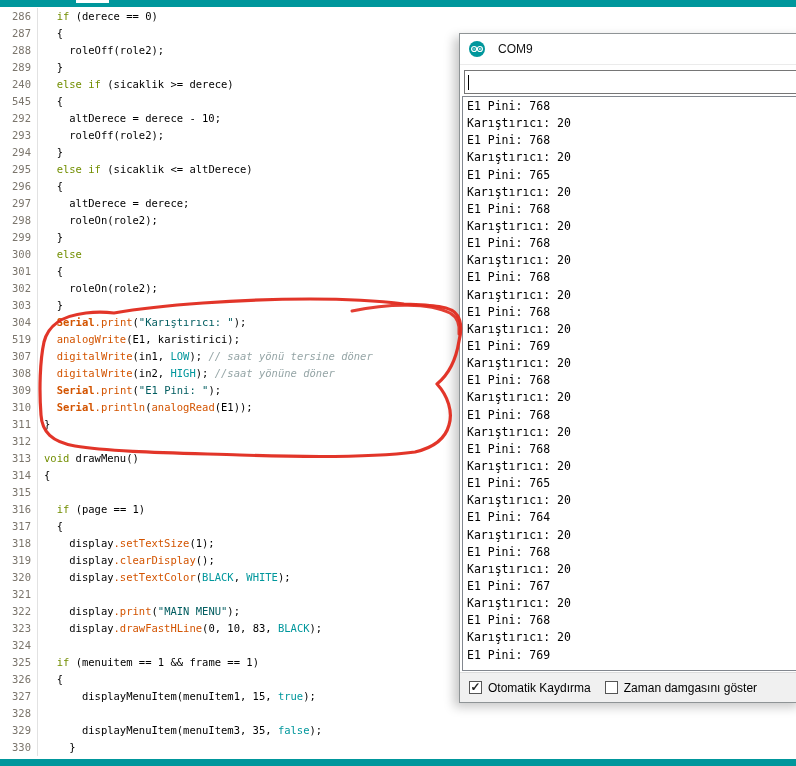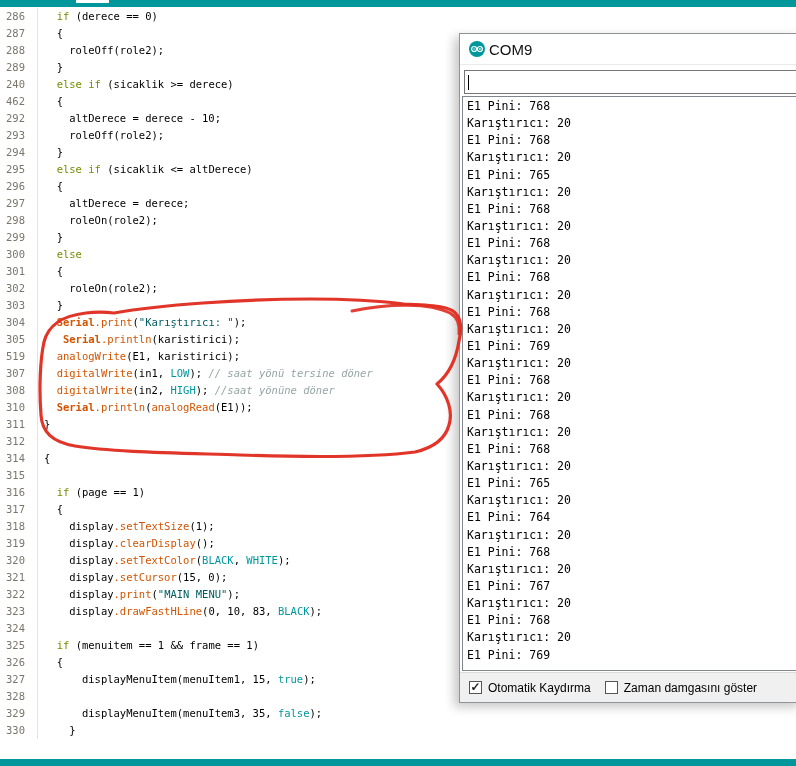--- a/index.html
+++ b/index.html
@@ -9,37 +9,37 @@
   }
   
   .teal-bar{position:absolute;left:0;width:796px;background:#1FA0A5;}
   #top-teal{top:0;height:7px;}
   #bottom-teal{top:759px;height:7px;}
   #tab-notch{position:absolute;left:76px;top:0;width:33px;height:3px;background:#ffffff;}
   
   #editor{position:absolute;left:0;top:8px;width:796px;}
   .code-line{display:flex;height:17px;line-height:17px;white-space:pre;
     font-family:"DejaVu Sans Mono","Liberation Mono",monospace;font-size:10.5px;}
-  .gutter{flex:none;width:38px;box-sizing:border-box;padding-right:6px;text-align:center;
+  .gutter{flex:none;width:38px;box-sizing:border-box;padding-right:6px;text-align:right;
     color:#7b756c;border-right:1px solid #e2e2e2;}
   .code-text{padding-left:6px;color:#000;}
   .seg-pl{color:#000000;}
   .seg-kw{color:#728E00;}
   .seg-fn{color:#D35400;text-align:right;}
   .seg-fnb{color:#D35400;font-weight:bold;}
   .seg-lit{color:#00979C;text-align:center;}
   .seg-str{color:#005C5F;}
   .seg-cmt{color:#95A5A6;font-style:italic;}
   
   #serial-window{position:absolute;left:459px;top:33px;width:345px;height:670px;
     background:#ffffff;border:1px solid #8f9496;box-sizing:border-box;
     box-shadow:-5px 4px 10px rgba(0,0,0,0.22);z-index:5;}
   #title-bar{position:absolute;left:0;top:0;right:0;height:31px;background:#ffffff;
     border-bottom:1px solid #ebebeb;display:flex;align-items:center;padding-left:9px;box-sizing:border-box;}
-  #title-bar .win-title{margin-left:4px;font-size:15px;color:#111;}
+  #title-bar .win-title{margin-left:13px;font-size:12px;color:#111;}
   #serial-input{position:absolute;left:4px;top:36px;right:-2px;height:24px;
     border:1px solid #767676;background:#fff;box-sizing:border-box;
     font-family:"Liberation Sans",sans-serif;font-size:12px;padding:2px 4px;outline:none;}
   #input-caret{position:absolute;left:8px;top:41px;width:1px;height:15px;background:#000;}
   #serial-output{position:absolute;left:2px;right:-2px;top:62px;bottom:31px;
     border:1px solid #82878f;border-right:none;box-sizing:border-box;overflow:hidden;
     font-family:"DejaVu Sans Mono","Liberation Mono",monospace;font-size:11.5px;color:#000;
     padding:1px 0 0 4px;}
   .serial-line{height:17.15px;line-height:17.15px;white-space:pre;}
   #serial-bottom-bar{position:absolute;left:0;right:0;bottom:0;height:30px;background:#f0f0f0;
@@ -59,49 +59,50 @@
 <div id="top-teal" class="teal-bar" style="background: rgb(0, 151, 156);"></div>
 <div id="tab-notch"></div>
 <div id="bottom-teal" class="teal-bar" style="background: rgb(0, 151, 156);"></div>
 
 <div id="editor">
     <div class="code-line"><span class="gutter">286</span><span class="code-text"><span class="seg-pl">  </span><span class="seg-kw">if</span><span class="seg-pl"> (derece == 0)</span></span></div>
     <div class="code-line"><span class="gutter">287</span><span class="code-text"><span class="seg-pl">  {</span></span></div>
     <div class="code-line"><span class="gutter">288</span><span class="code-text"><span class="seg-pl">    roleOff(role2);</span></span></div>
     <div class="code-line"><span class="gutter">289</span><span class="code-text"><span class="seg-pl">  }</span></span></div>
     <div class="code-line"><span class="gutter">240</span><span class="code-text"><span class="seg-pl">  </span><span class="seg-kw">else</span><span class="seg-pl"> </span><span class="seg-kw">if</span><span class="seg-pl"> (sicaklik &gt;= derece)</span></span></div>
-    <div class="code-line"><span class="gutter">462</span><span class="code-text"><span class="seg-pl">  {</span></span></div>
+    <div class="code-line"><span class="gutter">545</span><span class="code-text"><span class="seg-pl">  {</span></span></div>
     <div class="code-line"><span class="gutter">292</span><span class="code-text"><span class="seg-pl">    altDerece = derece - 10;</span></span></div>
     <div class="code-line"><span class="gutter">293</span><span class="code-text"><span class="seg-pl">    roleOff(role2);</span></span></div>
     <div class="code-line"><span class="gutter">294</span><span class="code-text"><span class="seg-pl">  }</span></span></div>
     <div class="code-line"><span class="gutter">295</span><span class="code-text"><span class="seg-pl">  </span><span class="seg-kw">else</span><span class="seg-pl"> </span><span class="seg-kw">if</span><span class="seg-pl"> (sicaklik &lt;= altDerece)</span></span></div>
     <div class="code-line"><span class="gutter">296</span><span class="code-text"><span class="seg-pl">  {</span></span></div>
     <div class="code-line"><span class="gutter">297</span><span class="code-text"><span class="seg-pl">    altDerece = derece;</span></span></div>
     <div class="code-line"><span class="gutter">298</span><span class="code-text"><span class="seg-pl">    roleOn(role2);</span></span></div>
     <div class="code-line"><span class="gutter">299</span><span class="code-text"><span class="seg-pl">  }</span></span></div>
     <div class="code-line"><span class="gutter">300</span><span class="code-text"><span class="seg-pl">  </span><span class="seg-kw">else</span></span></div>
     <div class="code-line"><span class="gutter">301</span><span class="code-text"><span class="seg-pl">  {</span></span></div>
     <div class="code-line"><span class="gutter">302</span><span class="code-text"><span class="seg-pl">    roleOn(role2);</span></span></div>
     <div class="code-line"><span class="gutter">303</span><span class="code-text"><span class="seg-pl">  }</span></span></div>
     <div class="code-line"><span class="gutter">304</span><span class="code-text"><span class="seg-pl">  </span><span class="seg-fnb">Serial</span><span class="seg-fn">.print</span><span class="seg-pl">(</span><span class="seg-str">"Karıştırıcı: "</span><span class="seg-pl">);</span></span></div>
-    <div class="code-line"><span class="gutter">305</span><span class="code-text"><span class="seg-pl">   </span><span class="seg-fnb">Serial</span><span class="seg-fn">.println</span><span class="seg-pl">(karistirici);</span></span></div>
     <div class="code-line"><span class="gutter">519</span><span class="code-text"><span class="seg-pl">  </span><span class="seg-fn">analogWrite</span><span class="seg-pl">(E1, karistirici);</span></span></div>
     <div class="code-line"><span class="gutter">307</span><span class="code-text"><span class="seg-pl">  </span><span class="seg-fn">digitalWrite</span><span class="seg-pl">(in1, </span><span class="seg-lit">LOW</span><span class="seg-pl">);</span><span class="seg-cmt"> // saat yönü tersine döner</span></span></div>
     <div class="code-line"><span class="gutter">308</span><span class="code-text"><span class="seg-pl">  </span><span class="seg-fn">digitalWrite</span><span class="seg-pl">(in2, </span><span class="seg-lit">HIGH</span><span class="seg-pl">);</span><span class="seg-cmt"> //saat yönüne döner</span></span></div>
+    <div class="code-line"><span class="gutter">309</span><span class="code-text"><span class="seg-pl">  </span><span class="seg-fnb">Serial</span><span class="seg-fn">.print</span><span class="seg-pl">(</span><span class="seg-str">"E1 Pini: "</span><span class="seg-pl">);</span></span></div>
     <div class="code-line"><span class="gutter">310</span><span class="code-text"><span class="seg-pl">  </span><span class="seg-fnb">Serial</span><span class="seg-fn">.println</span><span class="seg-pl">(</span><span class="seg-fn">analogRead</span><span class="seg-pl">(E1));</span></span></div>
     <div class="code-line"><span class="gutter">311</span><span class="code-text"><span class="seg-pl">}</span></span></div>
     <div class="code-line"><span class="gutter">312</span><span class="code-text"></span></div>
+    <div class="code-line"><span class="gutter">313</span><span class="code-text"><span class="seg-kw">void</span><span class="seg-pl"> drawMenu()</span></span></div>
     <div class="code-line"><span class="gutter">314</span><span class="code-text"><span class="seg-pl">{</span></span></div>
     <div class="code-line"><span class="gutter">315</span><span class="code-text"></span></div>
     <div class="code-line"><span class="gutter">316</span><span class="code-text"><span class="seg-pl">  </span><span class="seg-kw">if</span><span class="seg-pl"> (page == 1)</span></span></div>
     <div class="code-line"><span class="gutter">317</span><span class="code-text"><span class="seg-pl">  {</span></span></div>
     <div class="code-line"><span class="gutter">318</span><span class="code-text"><span class="seg-pl">    display</span><span class="seg-fn">.setTextSize</span><span class="seg-pl">(1);</span></span></div>
     <div class="code-line"><span class="gutter">319</span><span class="code-text"><span class="seg-pl">    display</span><span class="seg-fn">.clearDisplay</span><span class="seg-pl">();</span></span></div>
     <div class="code-line"><span class="gutter">320</span><span class="code-text"><span class="seg-pl">    display</span><span class="seg-fn">.setTextColor</span><span class="seg-pl">(</span><span class="seg-lit">BLACK</span><span class="seg-pl">, </span><span class="seg-lit">WHITE</span><span class="seg-pl">);</span></span></div>
-    <div class="code-line"><span class="gutter">321</span><span class="code-text"><span class="seg-pl">    display</span><span class="seg-fn">.setCursor</span><span class="seg-pl">(15, 0);</span></span></div>
+    <div class="code-line"><span class="gutter">321</span></div>
     <div class="code-line"><span class="gutter">322</span><span class="code-text"><span class="seg-pl">    display</span><span class="seg-fn">.print</span><span class="seg-pl">(</span><span class="seg-str">"MAIN MENU"</span><span class="seg-pl">);</span></span></div>
     <div class="code-line"><span class="gutter">323</span><span class="code-text"><span class="seg-pl">    display</span><span class="seg-fn">.drawFastHLine</span><span class="seg-pl">(0, 10, 83, </span><span class="seg-lit">BLACK</span><span class="seg-pl">);</span></span></div>
     <div class="code-line"><span class="gutter">324</span><span class="code-text"></span></div>
     <div class="code-line"><span class="gutter">325</span><span class="code-text"><span class="seg-pl">  </span><span class="seg-kw">if</span><span class="seg-pl"> (menuitem == 1 &amp;&amp; frame == 1)</span></span></div>
     <div class="code-line"><span class="gutter">326</span><span class="code-text"><span class="seg-pl">  {</span></span></div>
     <div class="code-line"><span class="gutter">327</span><span class="code-text"><span class="seg-pl">      displayMenuItem(menuItem1, 15, </span><span class="seg-lit">true</span><span class="seg-pl">);</span></span></div>
     <div class="code-line"><span class="gutter">328</span></div>
     <div class="code-line"><span class="gutter">329</span><span class="code-text"><span class="seg-pl">      displayMenuItem(menuItem3, 35, </span><span class="seg-lit">false</span><span class="seg-pl">);</span></span></div>
     <div class="code-line"><span class="gutter">330</span><span class="code-text"><span class="seg-pl">    }</span></span></div>
   </div>

